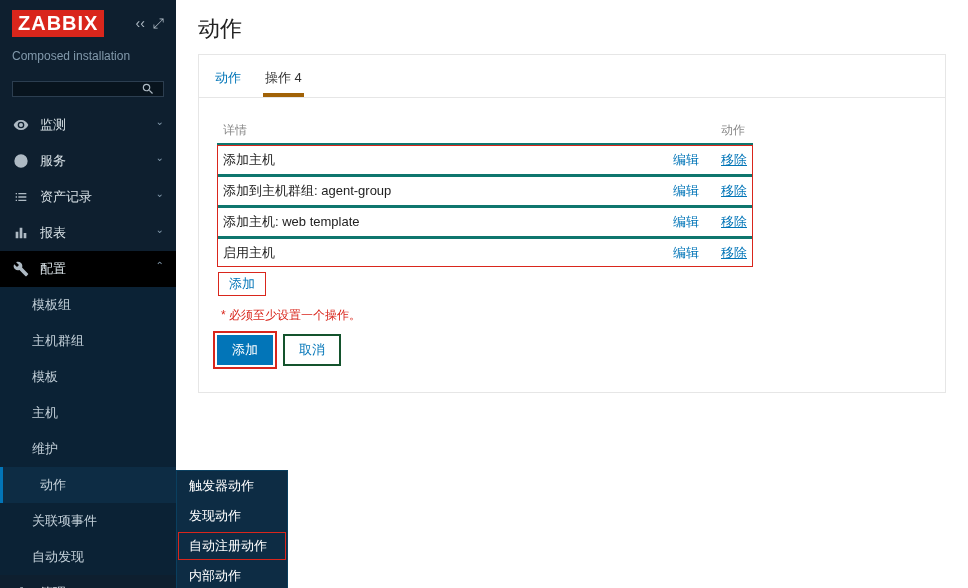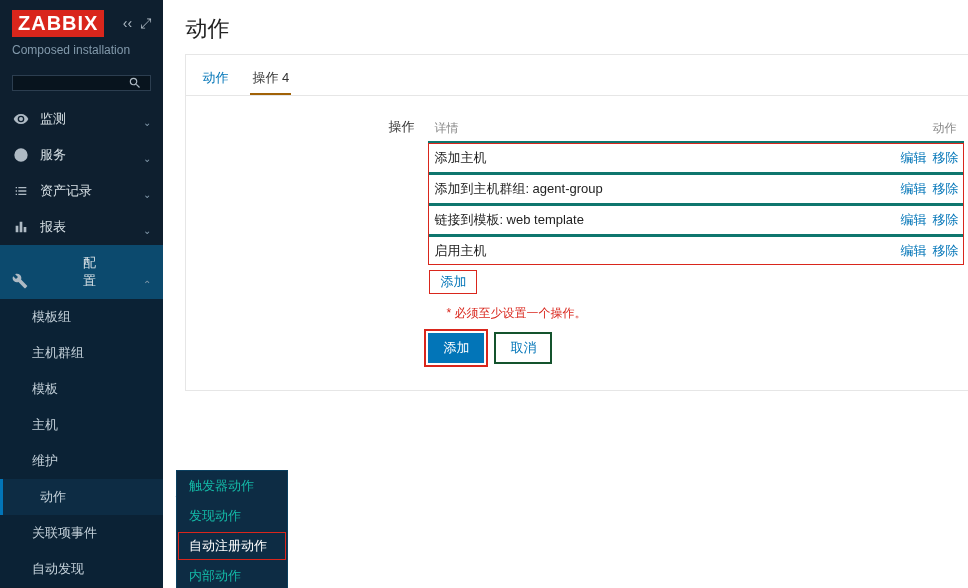--- a/index.html
+++ b/index.html
@@ -5,64 +5,64 @@
 * { margin: 0; padding: 0; box-sizing: border-box; font-family: Arial, "Microsoft YaHei", sans-serif; }
 body { width: 968px; height: 588px; overflow: hidden; background: #fff; }
 .app { display: flex; height: 588px; }
 
 
 .sidebar { width: 176px; background: #0e1f2f; color: #d7e0e5; display: flex; flex-direction: column; font-size: 13px; position: relative; }
 .side-top { padding: 10px 12px 8px; }
 .logo-row { display: flex; align-items: center; justify-content: space-between; }
 .logo { color: #fff; background: #d9261c; font-weight: 700; font-size: 20px; padding: 2px 6px; letter-spacing: 1px; display: inline-block; }
 .logo-icons { display: flex; gap: 8px; color: #aebac4; font-size: 14px; }
-.subtitle { color: #8299ab; font-size: 12px; margin-top: 6px; }
+.subtitle { color: #8299ab; font-size: 12px; margin-top: 12px; }
 .searchbox { margin: 10px 12px; height: 28px; background: #08141e; border: 1px solid #2c3e50; display: flex; align-items: center; justify-content: flex-end; padding: 0 8px; }
 .searchbox svg { width: 14px; height: 14px; fill: #aebac4; }
 
 .nav { flex: 1; }
-.nav-item { display: flex; align-items: flex-end; padding: 9px 12px; color: #d7e0e5; cursor: pointer; }
+.nav-item { display: flex; align-items: flex-start; padding: 9px 12px; color: #d7e0e5; cursor: pointer; }
 .nav-item .ic { width: 18px; height: 18px; margin-right: 10px; display: inline-flex; align-items: center; justify-content: center; }
 .nav-item .ic svg { width: 16px; height: 16px; fill: #aebac4; }
 .nav-item .chev { margin-left: auto; font-size: 10px; color: #8299ab; }
-.nav-item.active { background: #0c4a6e; gap: 45px; }
+.nav-item.active { background: #000000; }
 
 .subnav { background: #0b2235; }
 .subnav-item { padding: 9px 12px 9px 32px; color: #c3d0d9; cursor: pointer; font-size: 13px; }
 .subnav-item.active { border-left: 3px solid #0275b8; background: #0d2c44; padding-left: 37px; }
 
 .flyout { position: absolute; left: 176px; top: 470px; background: #0d2c44; width: 112px; border: 1px solid #0a3f5f; font-size: 13px; z-index: 10; }
-.flyout-item { padding: 6px 12px; color: #14b8a6; cursor: pointer; }
+.flyout-item { padding: 6px 12px; color: #ffffff; cursor: pointer; }
 .flyout-item.active { outline: 1px solid #d9261c; outline-offset: -2px; color: #fff; }
 
 
 .main { flex: 1; background: #fff; display: flex; flex-direction: column; }
 .header { padding: 14px 22px 10px; font-size: 22px; color: #222; }
 .content { padding: 0 22px; }
 .card { border: 1px solid #e6e6e6; background: #fff; }
 .tabs { display: flex; gap: 20px; padding: 8px 14px 0; border-bottom: 1px solid #e6e6e6; font-size: 13px; }
 .tab { padding: 6px 2px; color: #0275b8; cursor: pointer; border-bottom: 2px solid transparent; }
-.tab.active { color: #333; border-bottom: 2px solid #a16207; }
+.tab.active { color: #333; border-bottom: 4px solid #a16207; }
 
 .formwrap { padding: 20px 18px 26px; display: flex; gap: 14px; font-size: 13px; }
 .formlabel { text-align: right; color: #333; width: 210px; padding-top: 2px; }
 .formbody { flex: 1; }
 
 .op-table { width: 536px; border-collapse: collapse; }
 .op-table th { text-align: left; font-weight: normal; color: #888; font-size: 12px; padding: 4px 6px; border-bottom: 1px solid #e0e0e0; }
 .op-table th.ra { text-align: right; padding-right: 8px; }
 .op-table tbody td { padding: 5px 6px; font-size: 13px; color: #222; }
 .op-table tbody td.ra { text-align: right; white-space: nowrap; }
 .op-table tbody tr { border-top: 3px solid #0f766e; }
 .link { color: #0275b8; cursor: pointer; text-decoration: none; }
-.link + .link { margin-left: 6px; }
+.link + .link { margin-left: 22px; text-decoration: underline; }
 .op-table tbody.redbox-body { outline: 1px solid #d9261c; outline-offset: -1px; }
 
 .addbox { display: inline-block; padding: 2px 10px; margin: 6px 0 0 2px; outline: 1px solid #d9261c; }
-.req-msg { color: #d9261c; font-size: 12px; margin: 12px 18px 10px; }
+.req-msg { color: #d9261c; font-size: 12px; margin: 12px 4px 10px; }
 .btnrow { display: flex; gap: 10px; align-items: center; }
 .btn-primary { background: #0275b8; color: #fff; border: 1px solid #0275b8; padding: 5px 14px; font-size: 13px; cursor: pointer; outline: 2px solid #d9261c; outline-offset: 2px; }
 .btn-secondary { background: #fff; color: #0275b8; border: 2px solid #14532d; padding: 5px 14px; font-size: 13px; cursor: pointer; }
 </style>
 </head>
 <body>
 
 <div class="app">
   <aside class="sidebar">
     <div class="side-top">
@@ -159,40 +159,39 @@
 
   <main class="main">
     <div class="header">动作</div>
     <div class="content">
       <div class="card">
         <div class="tabs">
           <div class="tab">动作</div>
           <div class="tab active">操作 4</div>
         </div>
         <div class="formwrap">
-          <div class="formlabel">操作</div>
           <div class="formbody">
             <table class="op-table">
               <thead>
                 <tr>
                   <th>详情</th>
                   <th class="ra">动作</th>
                 </tr>
               </thead>
               <tbody class="redbox-body">
                 <tr>
                   <td>添加主机</td>
                   <td class="ra"><a class="link">编辑</a><a class="link">移除</a></td>
                 </tr>
                 <tr>
                   <td>添加到主机群组: agent-group</td>
                   <td class="ra"><a class="link">编辑</a><a class="link">移除</a></td>
                 </tr>
                 <tr>
-                  <td>链接到模板: web template</td>
+                  <td>添加主机: web template</td>
                   <td class="ra"><a class="link">编辑</a><a class="link">移除</a></td>
                 </tr>
                 <tr>
                   <td>启用主机</td>
                   <td class="ra"><a class="link">编辑</a><a class="link">移除</a></td>
                 </tr>
               </tbody>
             </table>
             <div class="addbox"><a class="link">添加</a></div>
             <div class="req-msg">* 必须至少设置一个操作。</div>

